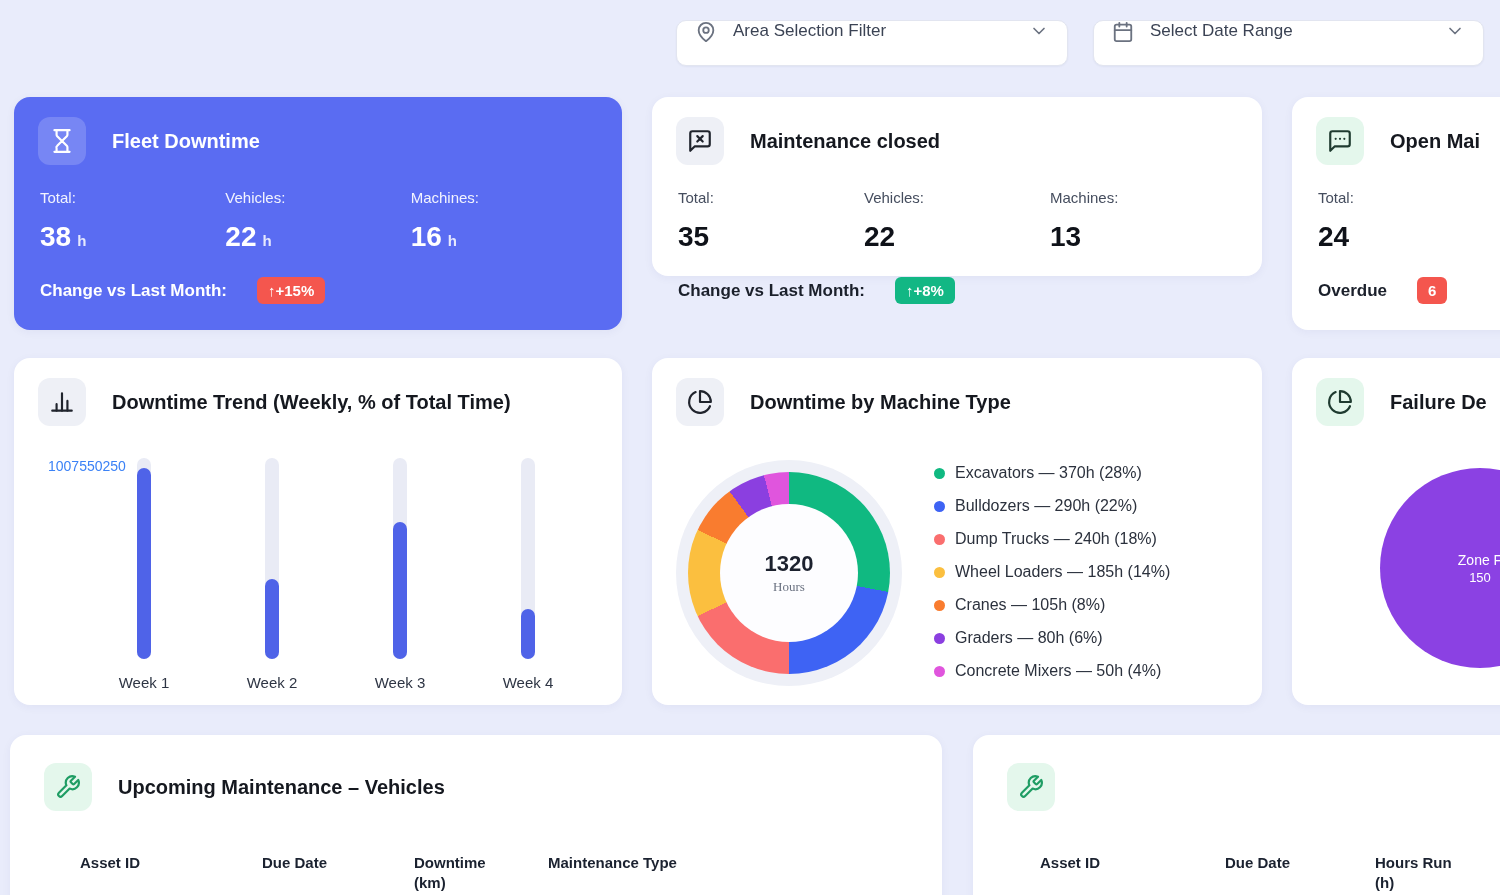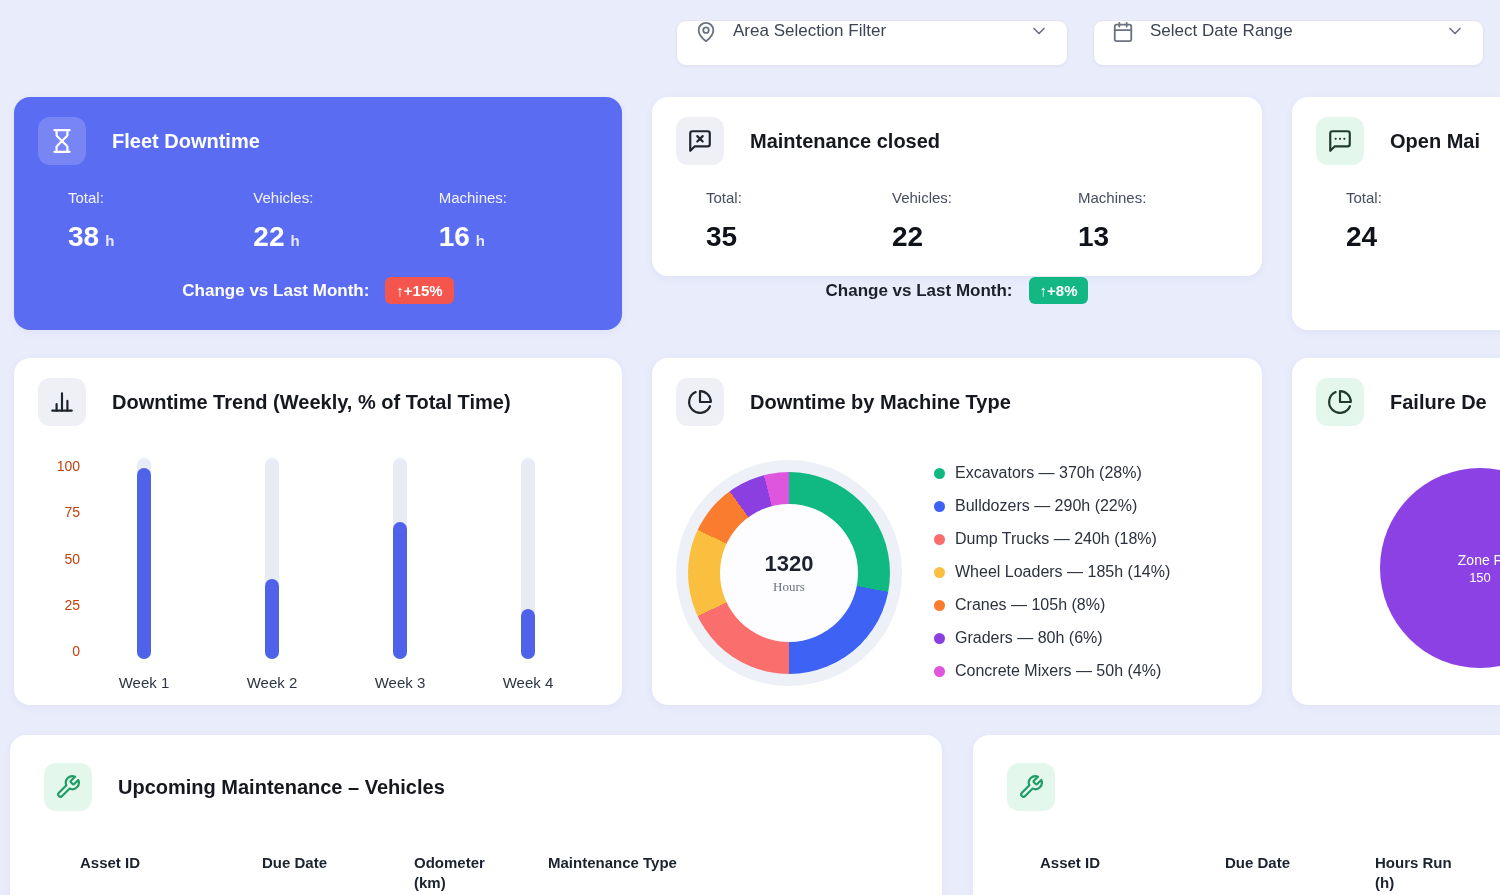--- a/index.html
+++ b/index.html
@@ -35,44 +35,44 @@
   .chip.gray  { background: #eef0f6; color: #20242d; }
   .chip.green { background: #e4f7ec; color: #1f3b30; }
   .chip.green-ic { background: #e4f7ec; color: #1f9d64; }
   .chip.glass { background: rgba(255,255,255,.18); color: #fff; }
   .card-title { font-size: 20px; font-weight: 700; color: #15181f; white-space: nowrap; }
 
   
   .kpi-blue { background: #5a6cf2; color: #fff; }
   .kpi-blue .card-title { color: #fff; }
   .stats-row { display: flex; padding: 0 26px; margin-top: 24px; }
-  .stat { width: 204px; margin-left: 28px; }
+  .stat { width: 204px; }
   .stat .lab { font-size: 15px; color: #454d5e; }
   .stat .val { font-size: 28px; font-weight: 700; color: #0f1219; margin-top: 15px; }
   .stat .unit { font-size: 15px; font-weight: 600; margin-left: 6px; }
   .kpi-blue .stat .lab { color: rgba(255,255,255,.92); }
   .kpi-blue .stat .val { color: #fff; }
   .kpi-blue .stat .unit { color: rgba(255,255,255,.85); }
   .change-row {
-    display: flex; align-items: center; gap: 16px;
-    padding: 0 26px; margin-top: 24px; font-size: 17px; font-weight: 600; color: #1b202b; justify-content: center;
+    display: flex; align-items: center; gap: 30px;
+    padding: 0 26px; margin-top: 24px; font-size: 17px; font-weight: 600; color: #1b202b;
   }
   .kpi-blue .change-row { color: #fff; }
   .badge {
     border-radius: 6px; padding: 5px 11px; color: #fff;
     font-size: 15px; font-weight: 700;
   }
   .badge.red { background: #f4564e; }
   .badge.green { background: #12b784; }
 
   
   .bar-chart { position: absolute; left: 34px; right: 30px; top: 100px; bottom: 14px; display: flex; }
   .y-axis {
-    width: 32px; display: flex; flex-direction: column; justify-content: space-between;
-    align-items: flex-end; font-size: 14px; color: #c2410c; height: calc(100% - 32px);
+    width: 32px; display: flex; flex-direction: row; justify-content: space-between;
+    font-size: 14px; color: #3b82f6; height: calc(100% - 32px);
   }
   .plot { flex: 1; display: flex; justify-content: space-around; }
   .bar-col { display: flex; flex-direction: column; align-items: center; width: 90px; }
   .bar-track { position: relative; flex: 1; width: 14px; background: #e9ebf5; border-radius: 7px; }
   .bar-fill { position: absolute; bottom: 0; left: 0; width: 100%; border-radius: 7px; }
   .bar-label { height: 32px; display: flex; align-items: flex-end; font-size: 15px; color: #2e3544; }
 
   
   .donut-wrap { position: absolute; left: 24px; top: 102px; width: 226px; height: 226px; border-radius: 50%; background: #eef0f7; }
   .donut-ring { position: absolute; inset: 12px; border-radius: 50%; }
@@ -345,21 +345,21 @@
       <span class="card-title">Upcoming Maintenance – Vehicles</span>
     </div>
     <div class="thead thead-veh">
         <div class="th">
           <div>Asset ID</div>
         </div>
         <div class="th">
           <div>Due Date</div>
         </div>
         <div class="th">
-          <div>Odometer</div>
+          <div>Downtime</div>
           <div>(km)</div>
         </div>
         <div class="th">
           <div>Maintenance Type</div>
         </div>
       </div>
   </div>
 
   <div class="card" style="left:973px;top:735px;width:930px;height:320px">
     <div class="card-head table-head">

